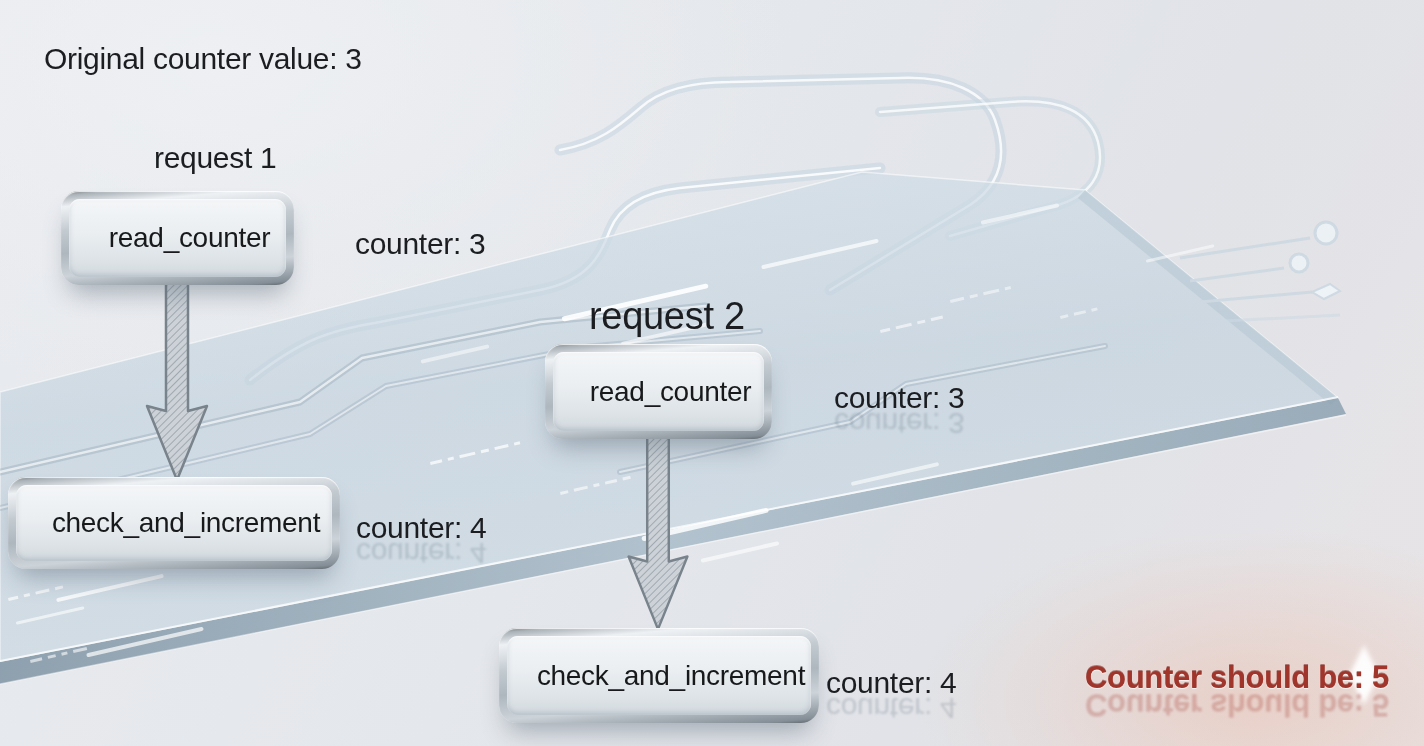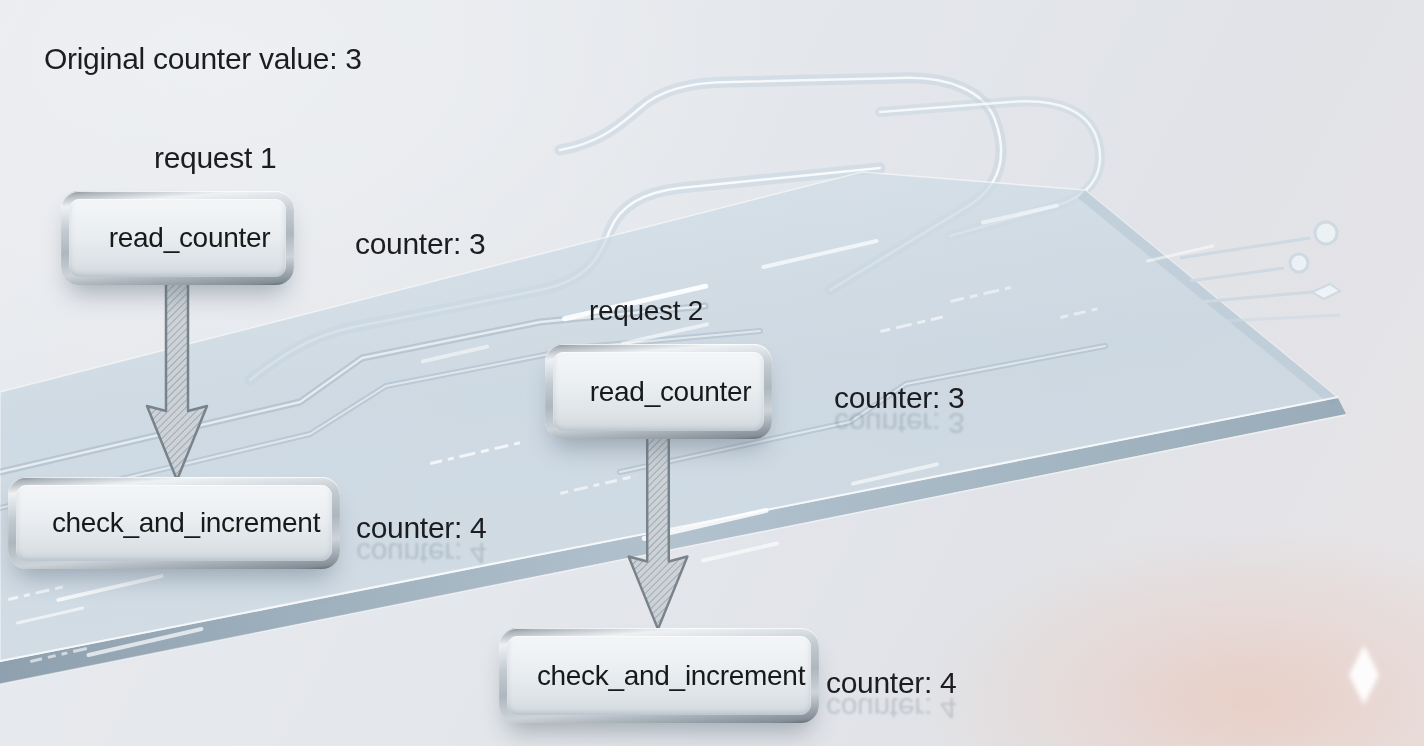--- a/index.html
+++ b/index.html
@@ -13,21 +13,21 @@
       radial-gradient(ellipse 460px 240px at 1250px 700px, rgba(238,178,152,.40), rgba(238,178,152,0) 72%),
       radial-gradient(ellipse 900px 520px at 15% 8%, rgba(238,240,243,.9), rgba(238,240,243,0) 65%),
       linear-gradient(118deg,#e9ebef 0%,#e4e7eb 45%,#e1e3e8 70%,#e7e4e6 100%);
   }
   svg.bg{ position:absolute; left:0; top:0; z-index:0; }
 
   
   .txt{ position:absolute; color:#1b1d20; font-weight:500; letter-spacing:-0.3px; z-index:2; }
   .title   { left:44px;  top:42px;  font-size:30px; }
   .r1-label{ left:122px; top:141px; font-size:30px;margin-left:32px; }
-  .r2-label{ left:589px; top:295px; font-size:28px; }
+  .r2-label{ left:589px; top:295px; font-size:38px; }
 
   .ann{ position:absolute; font-size:30px; font-weight:500; color:#1b1d20; letter-spacing:-0.3px; z-index:2;text-align:right; }
   .r1-read-ann { left:355px; top:227px; }
   .r1-check-ann{ left:356px; top:511px; }
   .r2-read-ann { left:834px; top:381px; }
   .r2-check-ann{ left:826px; top:666px; }
   .ann-reflection{
     transform:scaleY(-1);
     opacity:.20;
     filter:blur(1.1px);
@@ -257,14 +257,18 @@
 
   <div class="ann r2-check-ann">
     <div class="ann-text">counter: 4</div>
     <div class="ann-reflection">counter: 4</div>
   </div>
 
   <svg class="sparkle" width="30" height="60" viewBox="0 0 30 60" aria-hidden="true">
     <polygon points="15,0 30,30 15,60 0,30" fill="#ffffff"></polygon>
   </svg>
 
+  <div class="conclusion">
+    <div class="ann-text">Counter should be: 5</div>
+    <div class="ann-reflection">Counter should be: 5</div>
+  </div>
 
 </div>
 
 </body></html>

